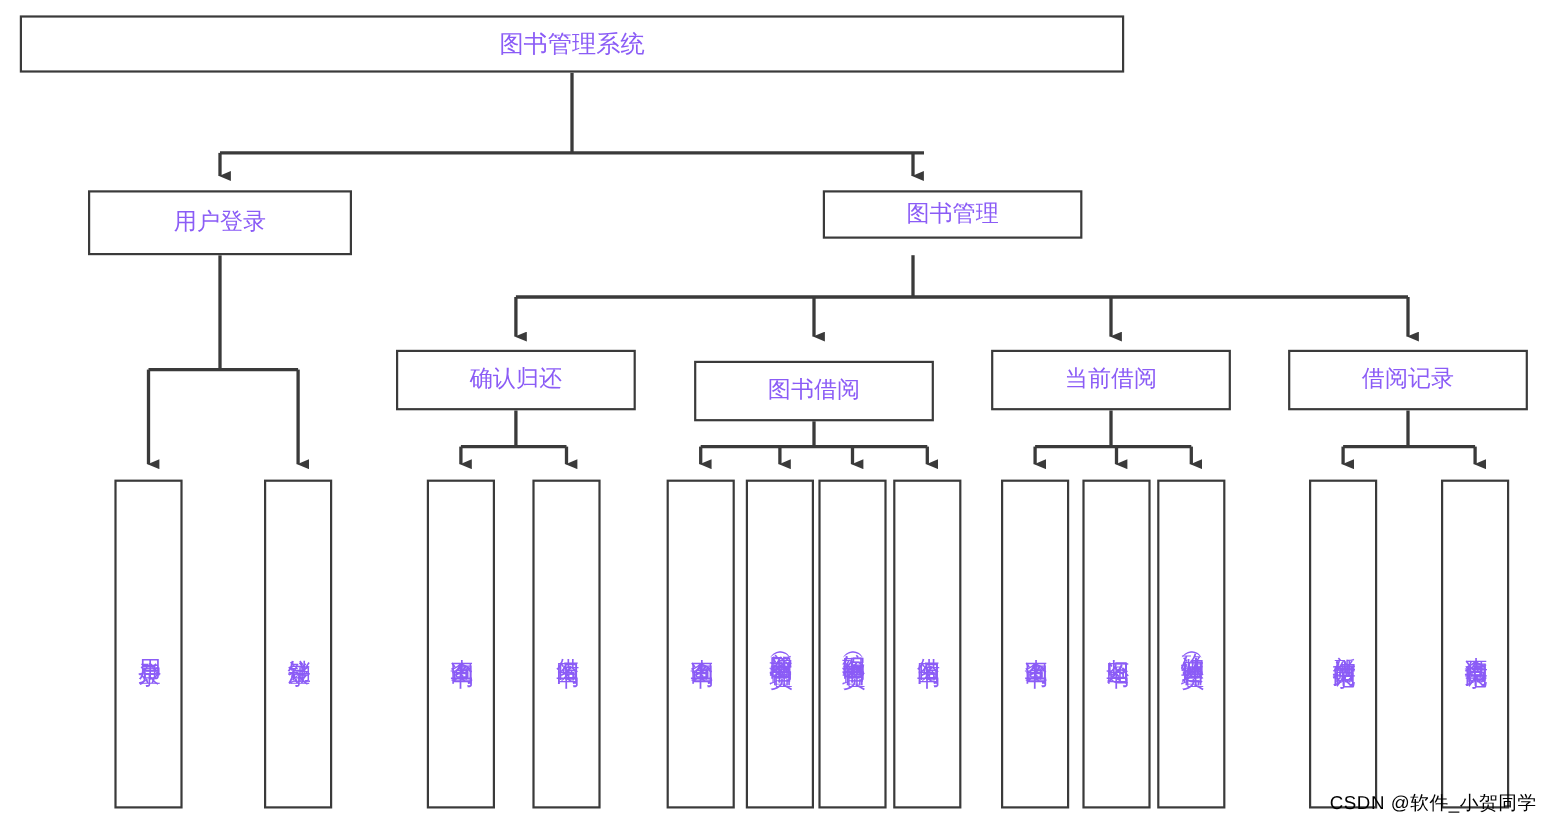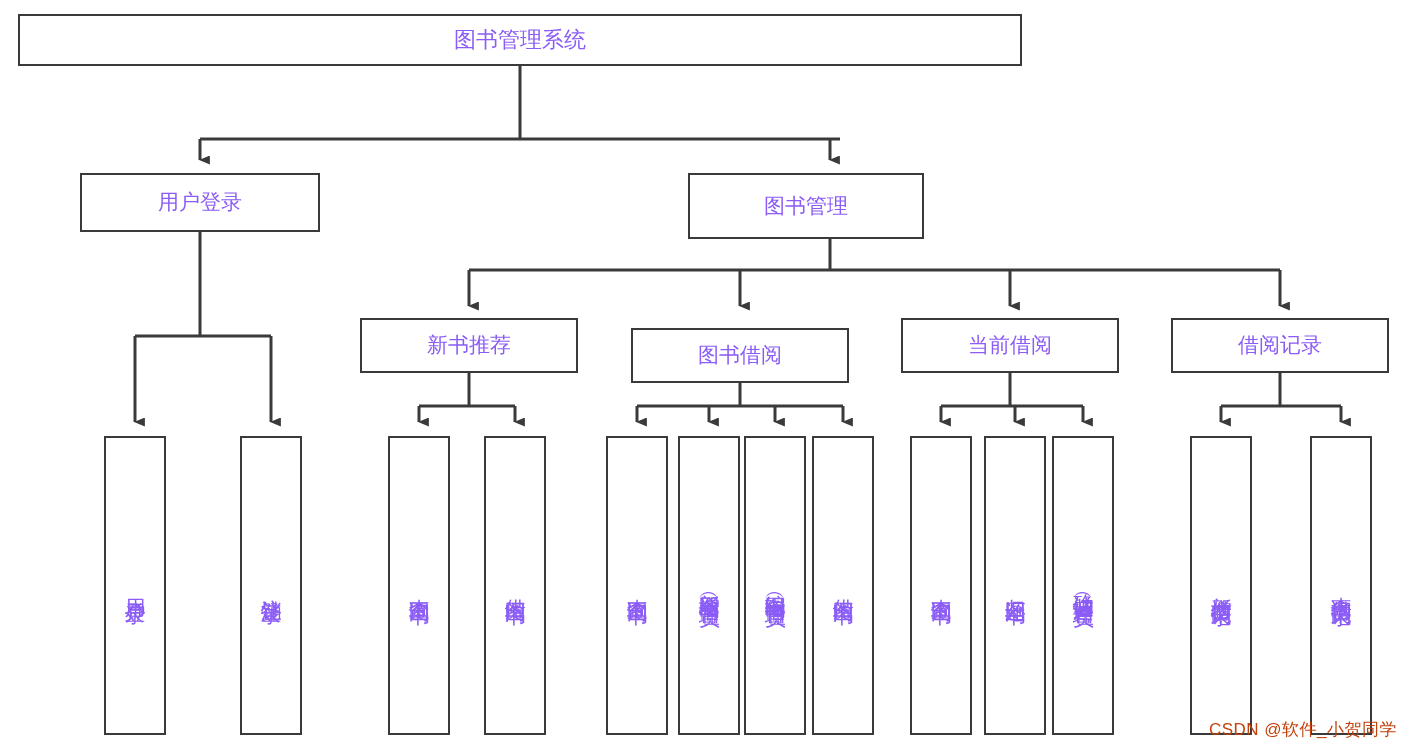--- a/index.html
+++ b/index.html
@@ -57,21 +57,21 @@
   }
   .node .htext {
     white-space: nowrap;
     display: block;
   }
   #watermark {
     position: absolute;
     right: 8px;
     bottom: 6px;
     font-size: 17px;
-    color: #c2410c;
+    color: #000000;
     white-space: nowrap;
     letter-spacing: 0.5px;
   }
 </style>
 </head>
 <body>
 
 <div id="canvas">
 
   <svg class="wires" viewBox="0 0 1405 747" xmlns="http://www.w3.org/2000/svg">
@@ -124,26 +124,26 @@
     </g>
   </svg>
 
   <div class="node root" style="left:18px; top:14px; width:1004px; height:52px;">
     <span class="htext">图书管理系统</span>
   </div>
 
   <div class="node branch" style="left:80px; top:173px; width:240px; height:59px;">
     <span class="htext">用户登录</span>
   </div>
-  <div class="node branch" style="left:688px; top:173px; width:236px; height:66px;">
+  <div class="node branch" style="left:748px; top:173px; width:236px; height:44px;">
     <span class="htext">图书管理</span>
   </div>
 
   <div class="node branch" style="left:360px; top:318px; width:218px; height:55px;">
-    <span class="htext">新书推荐</span>
+    <span class="htext">确认归还</span>
   </div>
   <div class="node branch" style="left:631px; top:328px; width:218px; height:55px;">
     <span class="htext">图书借阅</span>
   </div>
   <div class="node branch" style="left:901px; top:318px; width:218px; height:55px;">
     <span class="htext">当前借阅</span>
   </div>
   <div class="node branch" style="left:1171px; top:318px; width:218px; height:55px;">
     <span class="htext">借阅记录</span>
   </div>

